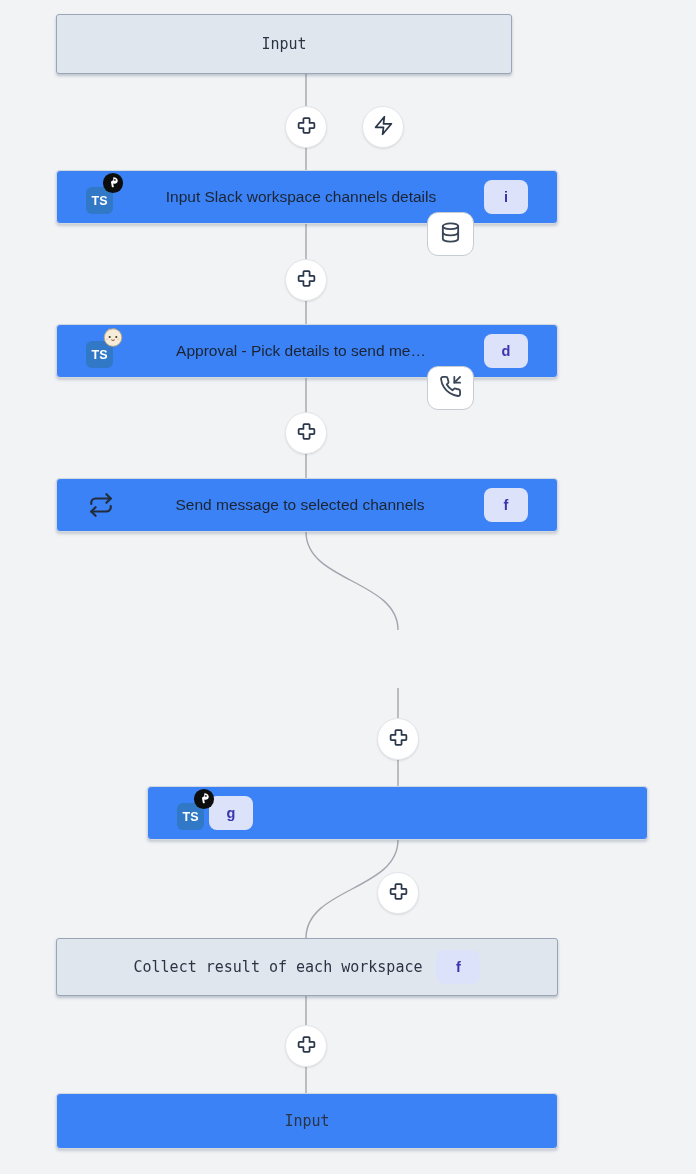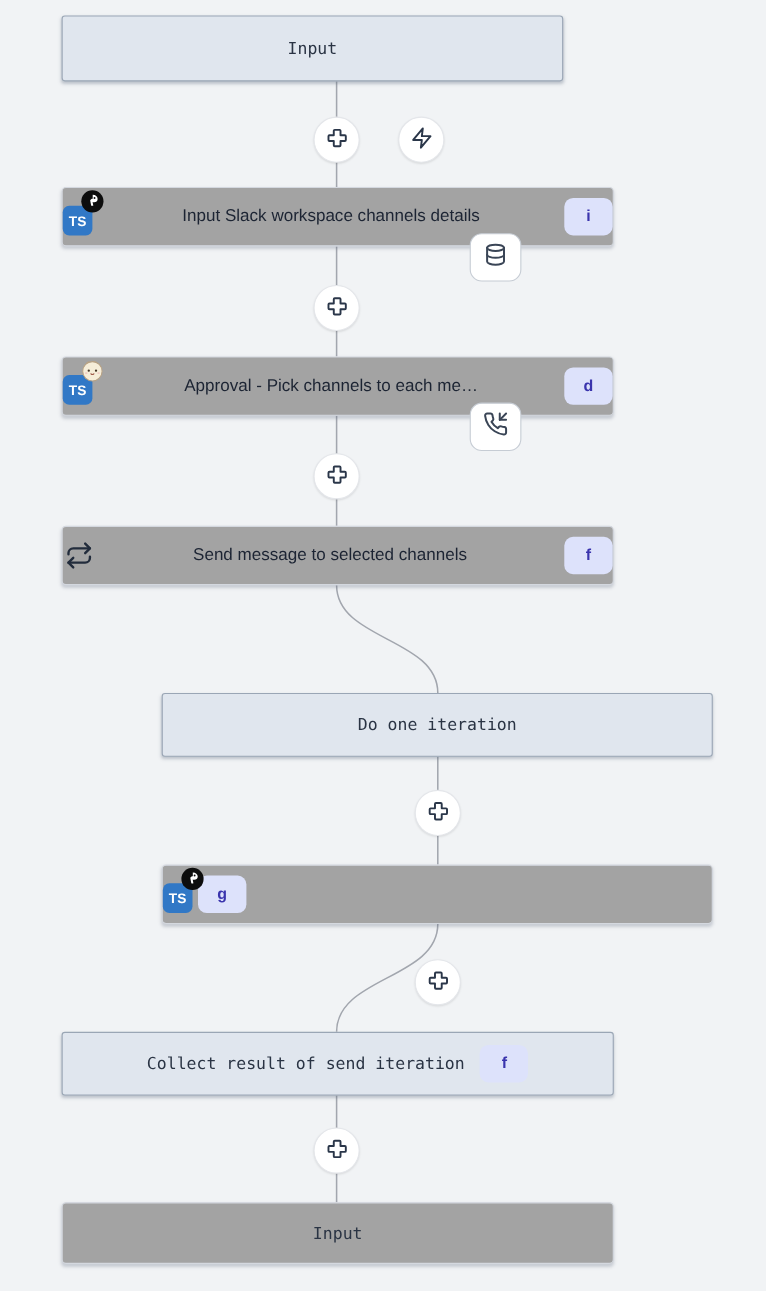--- a/index.html
+++ b/index.html
@@ -18,25 +18,25 @@
     cursor:pointer;
   }
   .node.shaded{
     background:#E0E6EE;
     border:1.5px solid #9AA6B5;
     border-radius:3px;
     box-shadow:0 2px 3px rgba(90,102,122,.35);
     justify-content:center;
   }
   .node.white{
-    background:#a3a3a3;
+    background:#3b82f6;
     border:1px solid #D4D8DF;
     border-radius:4px;
     box-shadow:0 2px 3px rgba(90,102,122,.28);
-    padding:0 0;
+    padding:0 29px;
   }
   .node.white.centered{justify-content:center;}
 
   .mono-label{
     font-family:"DejaVu Sans Mono","Liberation Mono",monospace;
     font-size:15px;color:#2A3444;white-space:nowrap;
   }
   .step-title{
     flex:1;text-align:center;
     font-size:15.5px;color:#1C2433;
@@ -153,21 +153,21 @@
           <ellipse cx="13.6" cy="4.6" rx="2" ry="1.7" fill="#F6EDD8" stroke="#B7A183" stroke-width="1"></ellipse>
           <circle cx="12" cy="12.6" r="9.6" fill="#F6EDD8" stroke="#B7A183" stroke-width="1"></circle>
           <circle cx="8.4" cy="12" r="1.15" fill="#443524"></circle>
           <circle cx="15.6" cy="12" r="1.15" fill="#443524"></circle>
           <ellipse cx="5.9" cy="14.4" rx="1.3" ry=".85" fill="#F1C7C2"></ellipse>
           <ellipse cx="18.1" cy="14.4" rx="1.3" ry=".85" fill="#F1C7C2"></ellipse>
           <path d="M10.6 15.1c.8.9 2 .9 2.8 0" stroke="#A05A4A" stroke-width="1.2" fill="none" stroke-linecap="round"></path>
         </svg>
       </span>
     </span>
-    <span class="step-title">Approval - Pick channels to each me…</span>
+    <span class="step-title">Approval - Pick details to send me…</span>
     <span class="id-badge">d</span>
   </div>
   <span class="mini-badge" style="left:427px;top:366px;">
     <span>
       <svg width="23" height="23" viewBox="0 0 24 24" fill="none" stroke="#3A4556" stroke-width="1.9" stroke-linecap="round" stroke-linejoin="round">
         <polyline points="16 2 16 8 22 8"></polyline>
         <line x1="22" y1="2" x2="16" y2="8"></line>
         <path d="M22 16.92v3a2 2 0 0 1-2.18 2 19.79 19.79 0 0 1-8.63-3.07 19.5 19.5 0 0 1-6-6 19.79 19.79 0 0 1-3.07-8.67A2 2 0 0 1 4.11 2h3a2 2 0 0 1 2 1.72 12.84 12.84 0 0 0 .7 2.81 2 2 0 0 1-.45 2.11L8.09 9.91a16 16 0 0 0 6 6l1.27-1.27a2 2 0 0 1 2.11-.45 12.84 12.84 0 0 0 2.81.7A2 2 0 0 1 22 16.92z"></path>
       </svg>
     </span>
@@ -187,23 +187,20 @@
         <path d="m17 2 4 4-4 4"></path>
         <path d="M3 11v-1a4 4 0 0 1 4-4h14"></path>
         <path d="m7 22-4-4 4-4"></path>
         <path d="M21 13v1a4 4 0 0 1-4 4H3"></path>
       </svg>
     </span>
     <span class="step-title">Send message to selected channels</span>
     <span class="id-badge">f</span>
   </div>
 
-  <div class="node shaded" style="left:147px;top:630px;width:501px;height:58px;">
-    <span class="mono-label">Do one iteration</span>
-  </div>
 
   <button class="circle-btn" style="left:377px;top:718px;">
     <span>
       <svg width="21" height="21" viewBox="0 0 24 24" fill="#fff" stroke="#2A3649" stroke-width="2" stroke-linejoin="round">
         <path d="M9.5 3.5 h5 a1 1 0 0 1 1 1 V9 h4.5 a1 1 0 0 1 1 1 v4 a1 1 0 0 1 -1 1 H15.5 v4.5 a1 1 0 0 1 -1 1 h-5 a1 1 0 0 1 -1 -1 V15 H4 a1 1 0 0 1 -1 -1 v-4 a1 1 0 0 1 1 -1 h4.5 V4.5 a1 1 0 0 1 1 -1 z"></path>
       </svg>
     </span>
   </button>
 
   <div class="node white" style="left:147px;top:786px;width:501px;height:54px;">
@@ -222,21 +219,21 @@
 
   <button class="circle-btn" style="left:377px;top:872px;">
     <span>
       <svg width="21" height="21" viewBox="0 0 24 24" fill="#fff" stroke="#2A3649" stroke-width="2" stroke-linejoin="round">
         <path d="M9.5 3.5 h5 a1 1 0 0 1 1 1 V9 h4.5 a1 1 0 0 1 1 1 v4 a1 1 0 0 1 -1 1 H15.5 v4.5 a1 1 0 0 1 -1 1 h-5 a1 1 0 0 1 -1 -1 V15 H4 a1 1 0 0 1 -1 -1 v-4 a1 1 0 0 1 1 -1 h4.5 V4.5 a1 1 0 0 1 1 -1 z"></path>
       </svg>
     </span>
   </button>
 
   <div class="node shaded" style="left:56px;top:938px;width:502px;height:58px;">
-    <span class="mono-label">Collect result of send iteration</span>
+    <span class="mono-label">Collect result of each workspace</span>
     <span class="id-badge inline">f</span>
   </div>
 
   <button class="circle-btn" style="left:285px;top:1025px;">
     <span>
       <svg width="21" height="21" viewBox="0 0 24 24" fill="#fff" stroke="#2A3649" stroke-width="2" stroke-linejoin="round">
         <path d="M9.5 3.5 h5 a1 1 0 0 1 1 1 V9 h4.5 a1 1 0 0 1 1 1 v4 a1 1 0 0 1 -1 1 H15.5 v4.5 a1 1 0 0 1 -1 1 h-5 a1 1 0 0 1 -1 -1 V15 H4 a1 1 0 0 1 -1 -1 v-4 a1 1 0 0 1 1 -1 h4.5 V4.5 a1 1 0 0 1 1 -1 z"></path>
       </svg>
     </span>
   </button>

